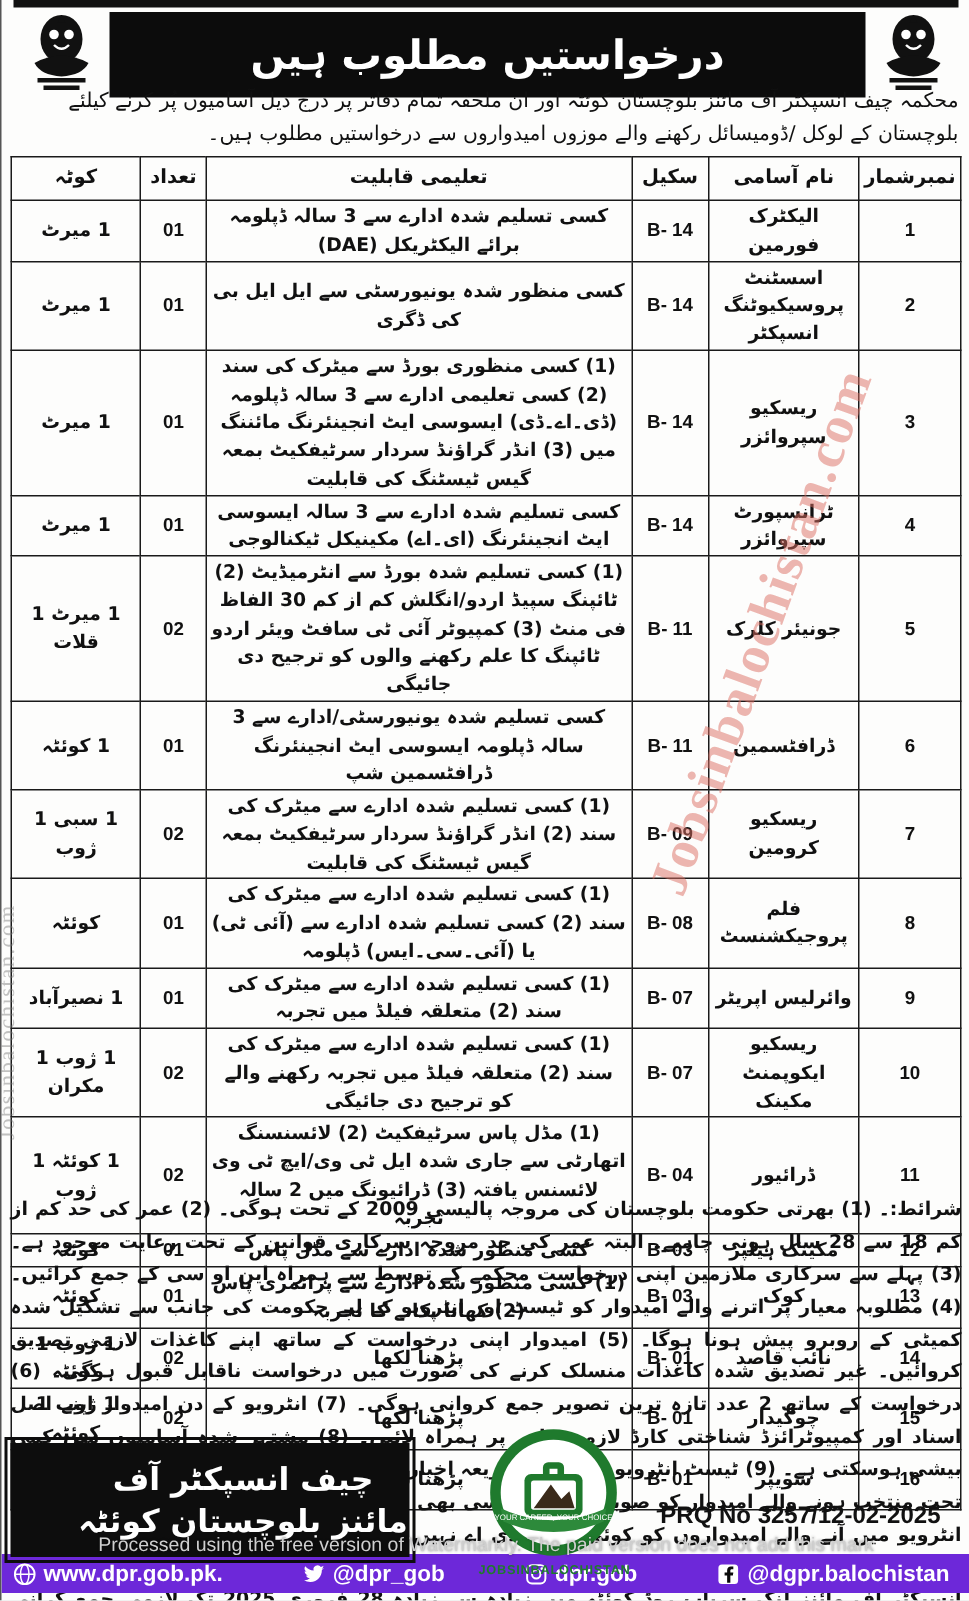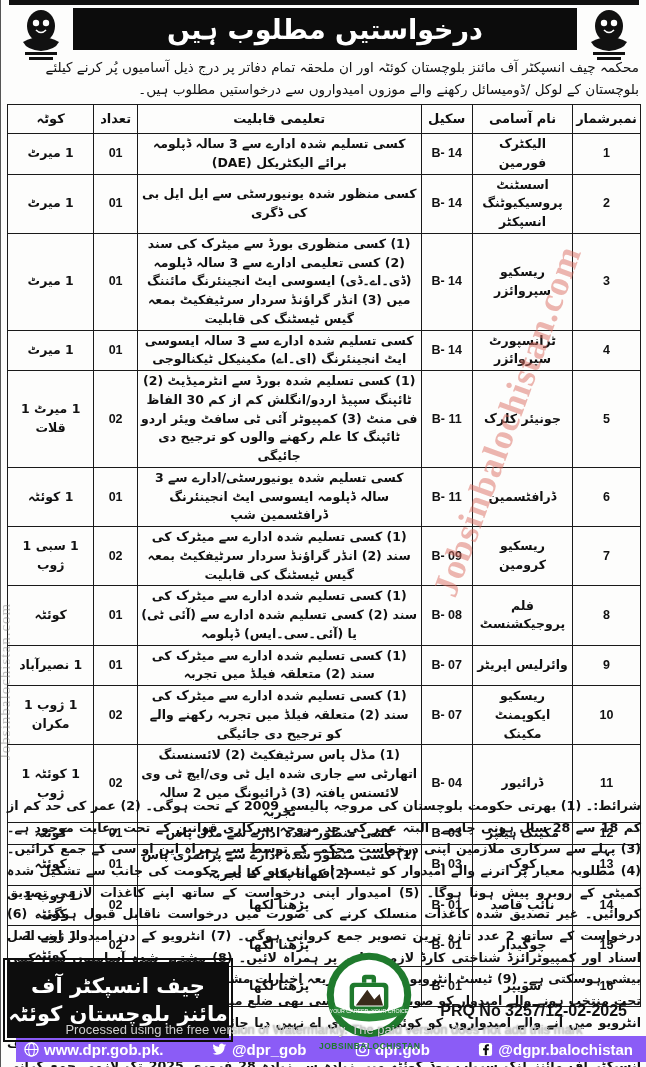--- a/index.html
+++ b/index.html
@@ -7,21 +7,21 @@
     position:relative; width:646px; height:1067px; margin:0 auto;
     background:#fdfdfc; overflow:hidden; color:#111;
     font-family:"DejaVu Sans",sans-serif;
     border-left:1px solid #555; border-right:2px solid #222;
   }
   .topbar{position:absolute;top:0;left:8px;right:8px;height:5px;background:#111;}
   
   .emblem{position:absolute;top:8px;width:52px;height:58px;}
   .emblem.left{left:14px;} .emblem.right{right:12px;}
   .titleband{
-    position:absolute;top:8px;left:72px;right:70px;height:42px;background:#0c0c0c;
+    position:absolute;top:8px;left:72px;right:70px;height:57px;background:#0c0c0c;
     display:flex;align-items:center;justify-content:center;
   }
   .titleband span{color:#fff;font-size:27px;font-weight:bold;direction:rtl;}
   .intro{
     position:absolute;top:56px;right:8px;left:8px;direction:rtl;text-align:right;
     font-size:13.5px;font-weight:400;line-height:1.65;
   }
   
   .jobtable{
     position:absolute;top:104px;right:6px;left:6px;
@@ -37,35 +37,34 @@
   .ltr{direction:ltr;unicode-bidi:embed;font-family:"Liberation Sans",sans-serif;}
   
   .terms{
     position:absolute;top:795px;right:6px;left:6px;direction:rtl;text-align:justify;
     font-size:12.6px;font-weight:600;line-height:1.72;
   }
   
   .sigbox{
     position:absolute;left:6px;top:962px;width:222px;height:76px;background:#0d0d0d;
     outline:2px solid #0d0d0d;outline-offset:2px;
-    display:flex;flex-direction:column;align-items:center;justify-content:center;gap:2px;z-index:5;
+    display:flex;flex-direction:column;align-items:center;justify-content:center;gap:2px;z-index:5;padding-left:44px;
   }
   .sigbox span{color:#fff;font-weight:bold;font-size:21px;direction:rtl;line-height:1.25;}
   .joblogo{position:absolute;left:318px;top:951px;width:100px;text-align:center;z-index:4;}
   .joblogo .disc{width:88px;height:88px;margin:0 auto;}
   .joblogo .brand{font-family:"Liberation Sans",sans-serif;font-size:8.5px;font-weight:bold;letter-spacing:.5px;margin-top:-2px;}
   .prq{
     position:absolute;right:20px;top:1002px;font-family:"Liberation Sans",sans-serif;
     font-weight:bold;font-size:16px;z-index:5;margin-left:20px;
   }
   .footerbar{
-    position:absolute;left:0;right:0;top:1036px;height:26px;background:#8b5cf6;
+    position:absolute;left:0;right:0;top:1036px;height:26px;background:#6d28d9;
     display:flex;align-items:center;justify-content:space-between;padding:0 14px 0 8px;z-index:3;
     font-family:"Liberation Sans",sans-serif;
-    margin-left:15px;
   }
   .footerbar .fitem{display:flex;align-items:center;gap:5px;color:#fff;font-weight:bold;font-size:15px;}
   .wm-processed{
     position:absolute;left:0;right:0;top:1022px;text-align:center;z-index:6;
     color:#cfcfcf;font-family:"Liberation Sans",sans-serif;font-size:13px;
     text-shadow:0 0 2px rgba(0,0,0,.45);
   }
   .wm-diagonal{
     position:absolute;top:400px;right:-140px;width:560px;z-index:2;pointer-events:none;
     transform:rotate(-70deg);transform-origin:center;

